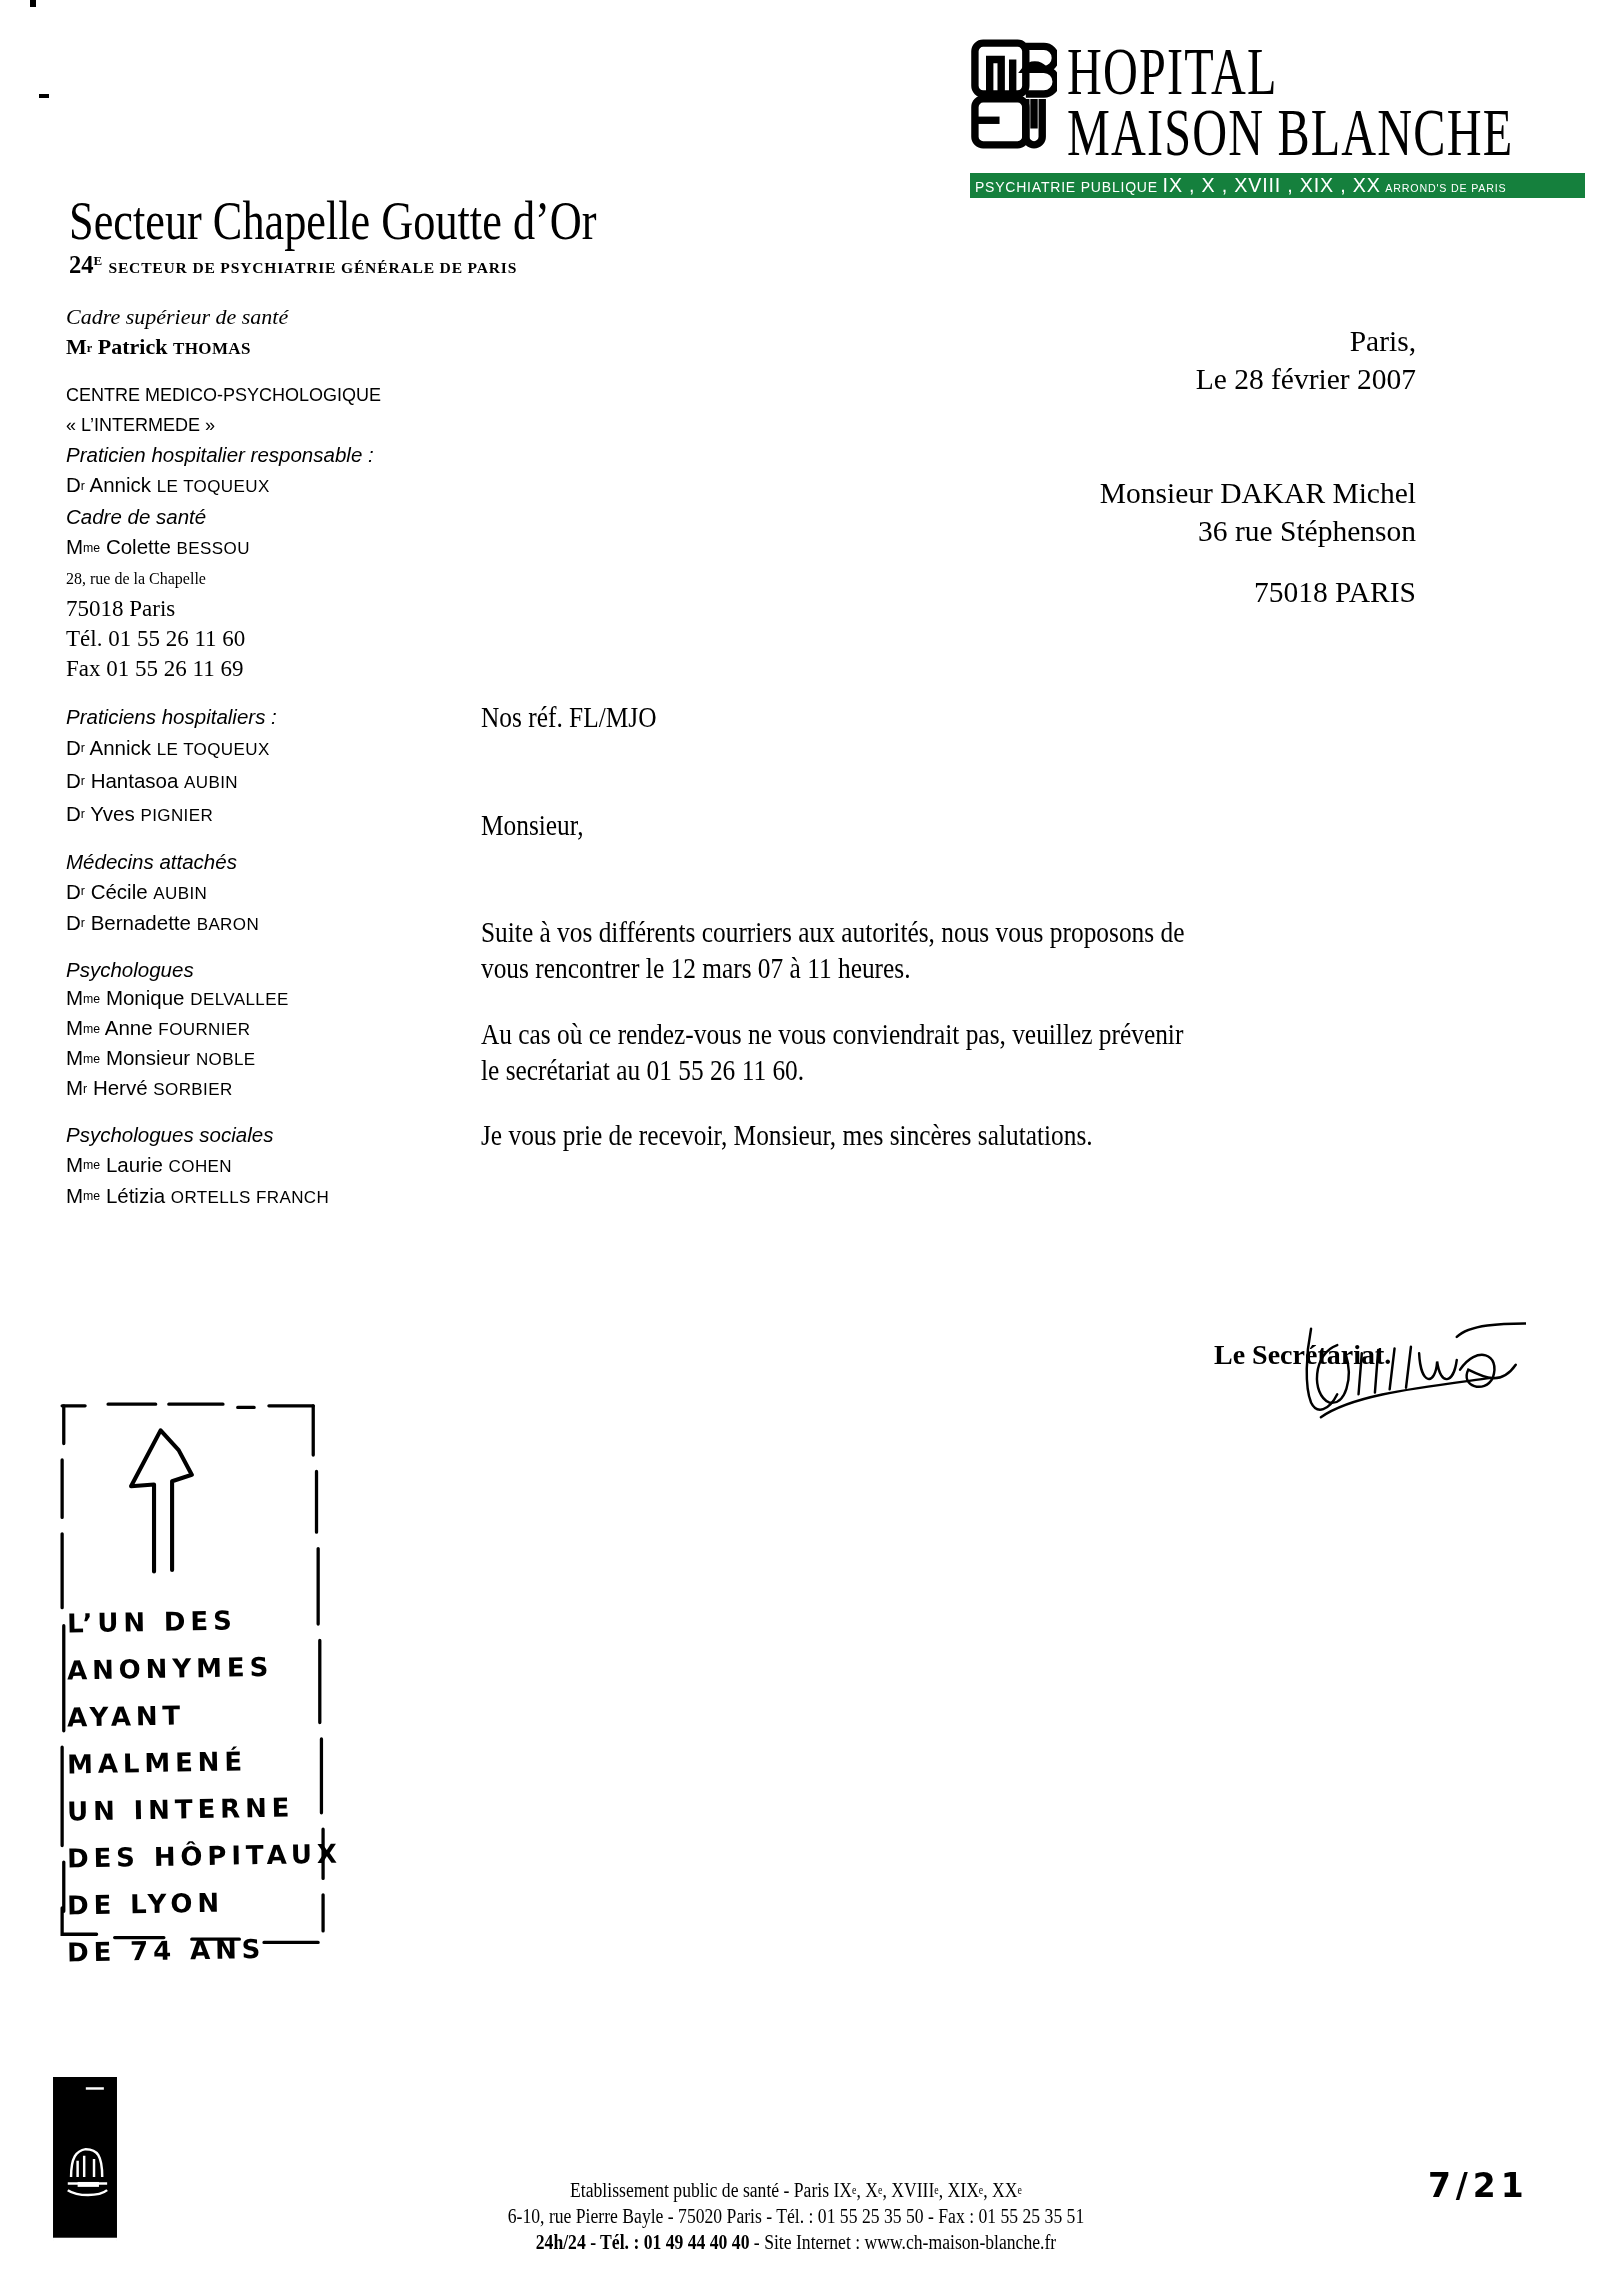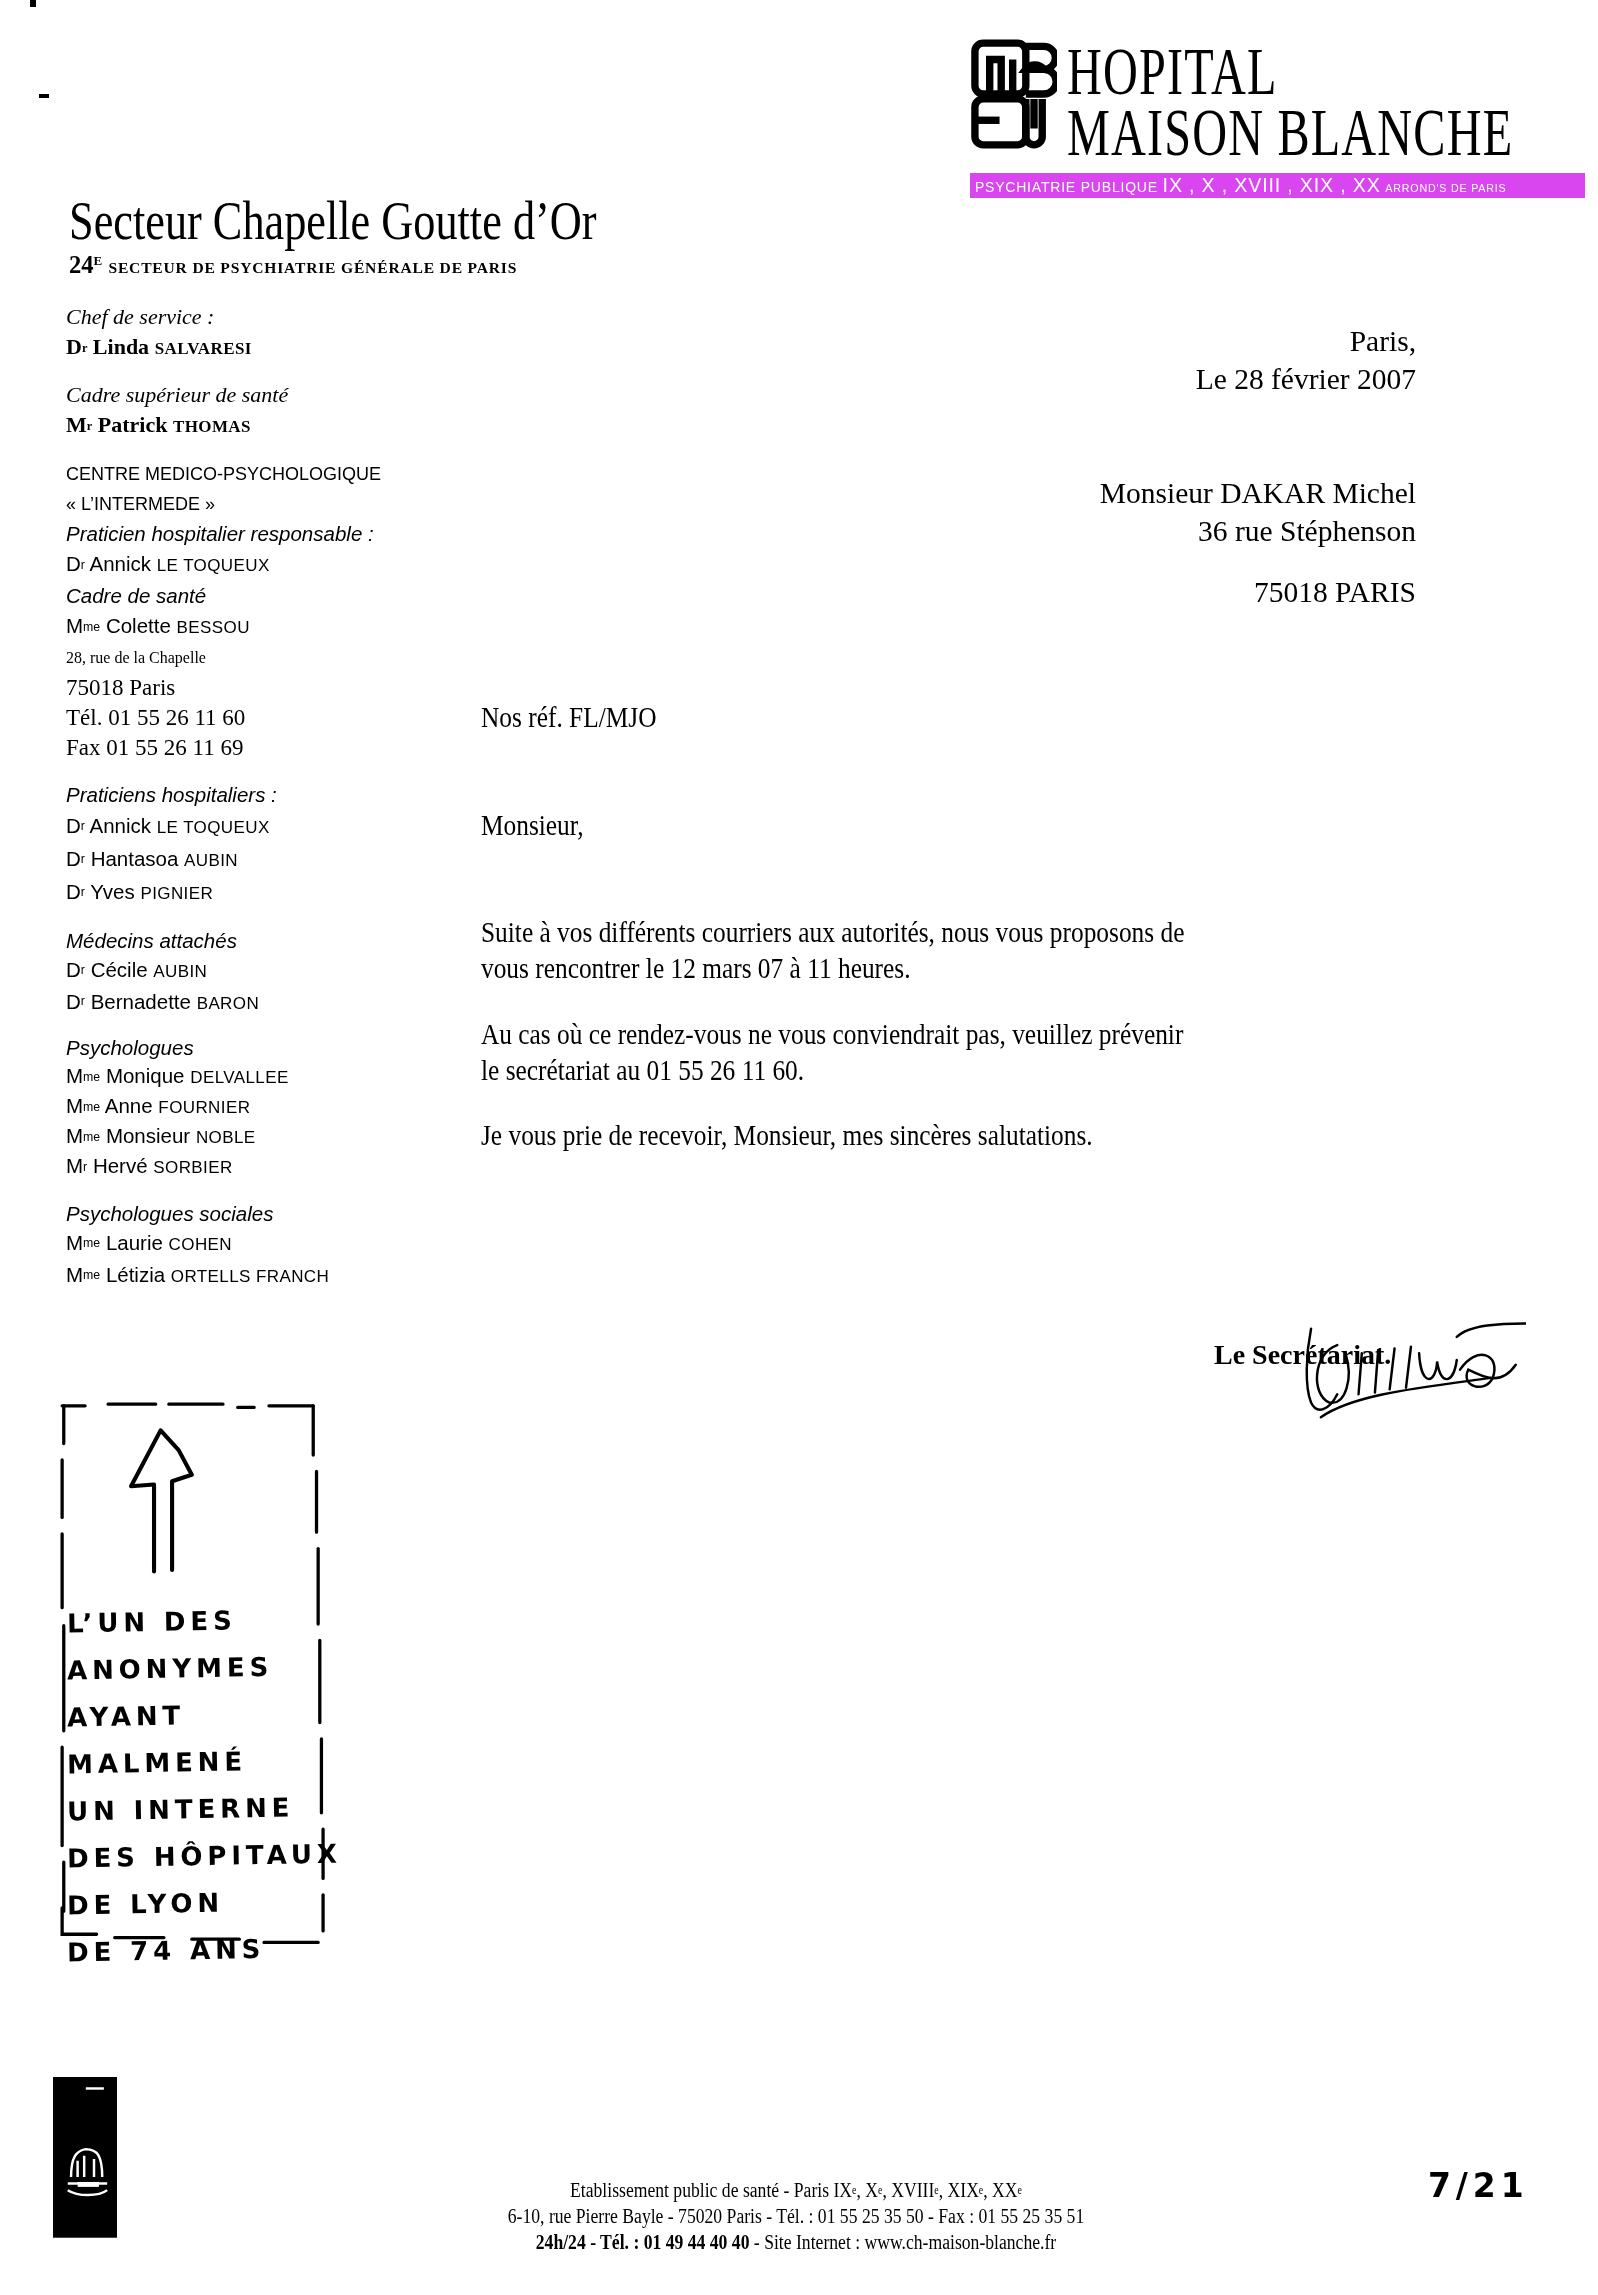--- a/index.html
+++ b/index.html
@@ -6,21 +6,21 @@
   body { width: 1598px; height: 2295px; position: relative; overflow: hidden; color: #000; font-family: "Liberation Serif", "DejaVu Serif", serif; }
   .abs { position: absolute; }
   .speck { position: absolute; background: #000; }
 
   
   #logo { left: 970px; top: 38px; width: 624px; height: 161px; }
   #logo-mark { position: absolute; left: 0; top: 0; width: 87px; height: 112px; }
   #logo-line1, #logo-line2 { position: absolute; left: 97px; font-family: "Liberation Serif", serif; font-size: 67px; line-height: 1; transform: scaleX(0.72); transform-origin: left top; letter-spacing: 1.6px; white-space: nowrap; }
   #logo-line1 { top: 0px; }
   #logo-line2 { top: 61px; }
-  #logo-band { position: absolute; left: 0; top: 135px; width: 615px; height: 24.6px; background: #d946ef; color: #fff; font-family: "Liberation Sans", sans-serif; font-size: 14px; line-height: 24.6px; padding-left: 4.9px; white-space: nowrap; box-sizing: border-box; letter-spacing: 0.8px; overflow: hidden; }
+  #logo-band { position: absolute; left: 0; top: 135px; width: 615px; height: 24.6px; background: #15803d; color: #fff; font-family: "Liberation Sans", sans-serif; font-size: 14px; line-height: 24.6px; padding-left: 4.9px; white-space: nowrap; box-sizing: border-box; letter-spacing: 0.8px; overflow: hidden; }
   #logo-band .big { font-size: 19.7px; }
 
   
   #sector-title { left: 69px; top: 190px; font-size: 54px; transform: scaleX(0.82); transform-origin: left top; white-space: nowrap; }
   #sector-sub { left: 69px; top: 251px; font-size: 24.6px; font-weight: bold; white-space: nowrap; }
   #sector-sub .sup { font-size: 13px; vertical-align: top; position: relative; top: 1.6px; }
   #sector-sub .sc { font-size: 15.6px; letter-spacing: 0.8px; }
 
   
   #staff { left: 66px; top: 302px; width: 427px; font-size: 22px; line-height: 30px; }
@@ -88,28 +88,20 @@
 </div>
 
 <div id="sector-title" class="abs">Secteur Chapelle Goutte d’Or</div>
 <div id="sector-sub" class="abs">
   <span>24</span><span class="sup">E</span>
   <span class="sc">SECTEUR DE PSYCHIATRIE GÉNÉRALE DE PARIS</span>
 </div>
 
 <div id="staff" class="abs">
 
-  <div class="staff-group">
-    <div class="group-title">Chef de service :</div>
-    <div class="staff-line bold">
-      <span>D</span><span class="sup">r</span>
-      <span>Linda</span>
-      <span class="ln">SALVARESI</span>
-    </div>
-  </div>
 
   <div class="staff-group">
     <div class="group-title">Cadre supérieur de santé</div>
     <div class="staff-line bold">
       <span>M</span><span class="sup">r</span>
       <span>Patrick</span>
       <span class="ln">THOMAS</span>
     </div>
   </div>
 

